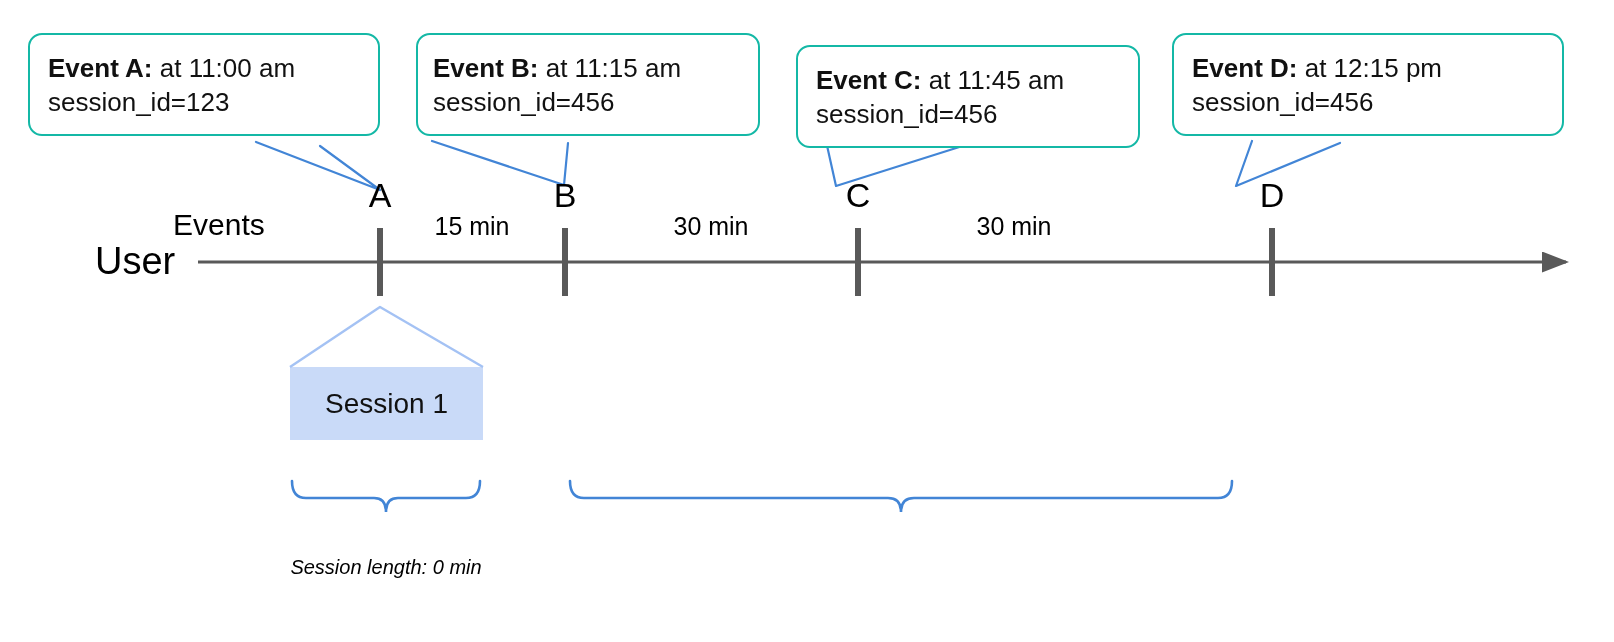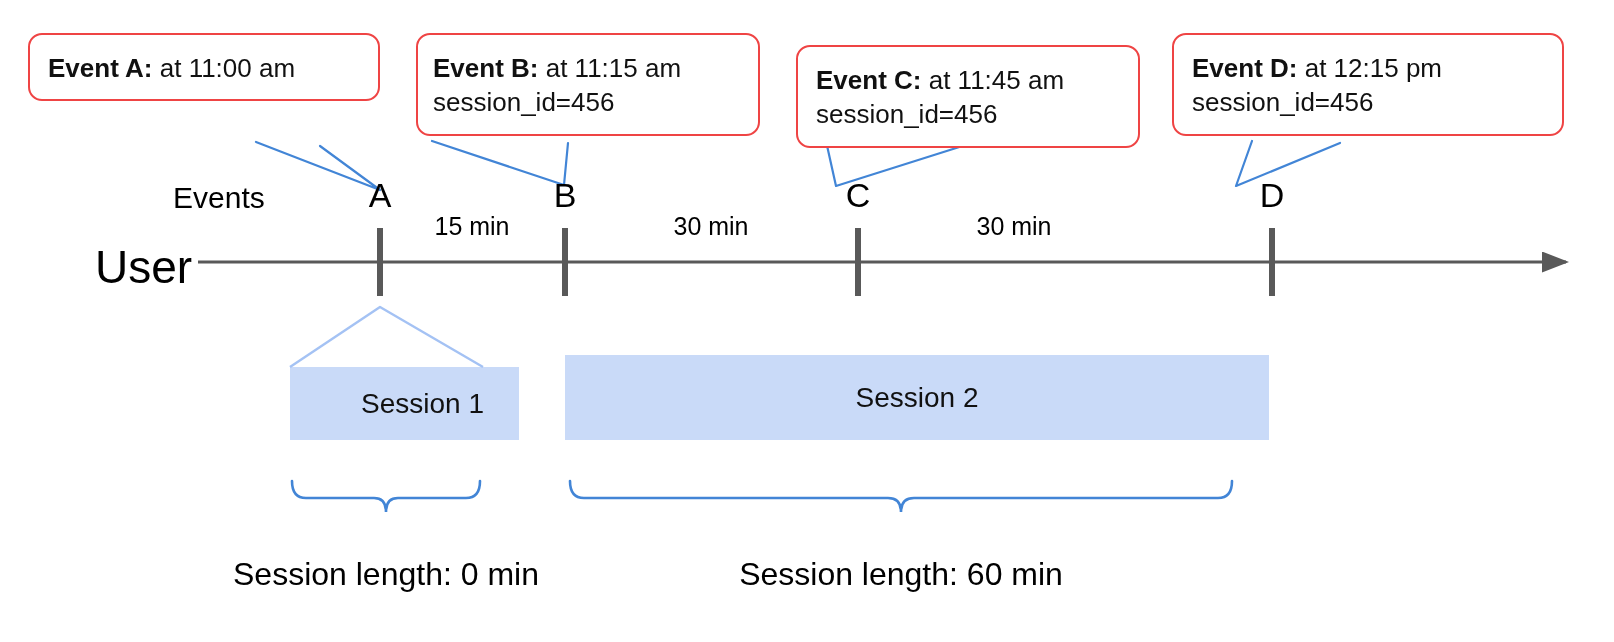--- a/index.html
+++ b/index.html
@@ -16,21 +16,21 @@
     position: relative;
     width: 1614px;
     height: 642px;
     background: #ffffff;
     overflow: hidden;
   }
   
   .callout {
     position: absolute;
     box-sizing: border-box;
-    border: 2px solid #ef4444;
+    border: 2px solid #14b8a6;
     border-radius: 14px;
     background: #ffffff;
     padding: 16px 18px 14px 18px;
     font-size: 26px;
     line-height: 1.32;
     color: #111111;
     z-index: 3;
   }
   .callout .lead {
     font-weight: bold;
@@ -48,33 +48,35 @@
     z-index: 2;
   }
   
   .txt {
     position: absolute;
     white-space: nowrap;
     z-index: 4;
   }
   .lbl-events {
     font-size: 30px;
+    margin-top: 27px;
   }
   .lbl-user {
-    font-size: 46px;
+    font-size: 38px;
   }
   .evt-letter {
     font-size: 34px;
   }
   .dur {
     font-size: 25px;
     text-align: center;
   }
   .sess-len {
-    font-size: 32px;
+    font-size: 20px;
+    font-style: italic;
   }
   
   .session-bar {
     position: absolute;
     background: #c9daf8;
     z-index: 1;
     display: flex;
     align-items: center;
     justify-content: center;
   }
@@ -113,20 +115,21 @@
 
     <polyline points="290,367 380,307 483,367" fill="none" stroke="#a4c2f4" stroke-width="2.4" stroke-linejoin="round"></polyline>
 
     <path d="M 292,481 Q 292,498 306,498 L 374,498 Q 386,498 386,512 Q 386,498 398,498 L 466,498 Q 480,498 480,481" fill="none" stroke="#4285d6" stroke-width="2.6" stroke-linecap="round"></path>
 
     <path d="M 570,481 Q 570,498 584,498 L 888,498 Q 901,498 901,512 Q 901,498 914,498 L 1218,498 Q 1232,498 1232,481" fill="none" stroke="#4285d6" stroke-width="2.6" stroke-linecap="round"></path>
   </svg>
 
   <div class="callout" style="left:28px;  top:33px;  width:352px;">
     <span class="lead">Event A:</span><span> at 11:00 am</span>
+    <span class="line2">session_id=123</span>
   </div>
 
   <div class="callout" style="left:416px; top:33px;  width:344px;padding-left:15px;">
     <span class="lead">Event B:</span><span> at 11:15 am</span>
     <span class="line2">session_id=456</span>
   </div>
 
   <div class="callout" style="left:796px; top:33px;  width:344px;margin-top:12px;">
     <span class="lead">Event C:</span><span> at 11:45 am</span>
     <span class="line2">session_id=456</span>
@@ -143,24 +146,20 @@
 
   <div class="txt evt-letter" style="left:380px; top:176px; transform:translateX(-50%);">A</div>
   <div class="txt evt-letter" style="left:565px; top:176px; transform:translateX(-50%);">B</div>
   <div class="txt evt-letter" style="left:858px; top:176px; transform:translateX(-50%);">C</div>
   <div class="txt evt-letter" style="left:1272px; top:176px; transform:translateX(-50%);">D</div>
 
   <div class="txt dur" style="left:472px; top:212px; transform:translateX(-50%);">15 min</div>
   <div class="txt dur" style="left:711px; top:212px; transform:translateX(-50%);">30 min</div>
   <div class="txt dur" style="left:1014px; top:212px; transform:translateX(-50%);">30 min</div>
 
-  <div class="session-bar" style="left:290px; top:367px; width:193px; height:73px;padding-left:36px;">
+  <div class="session-bar" style="left:290px; top:367px; width:193px; height:73px;">
     <span>Session 1</span>
   </div>
 
-  <div class="session-bar" style="left:565px; top:355px; width:704px; height:85px;">
-    <span>Session 2</span>
-  </div>
 
   <div class="txt sess-len" style="left:386px; top:556px; transform:translateX(-50%);">Session length: 0 min</div>
-  <div class="txt sess-len" style="left:901px; top:556px; transform:translateX(-50%);">Session length: 60 min</div>
 
 </div>
 
 </body></html>

